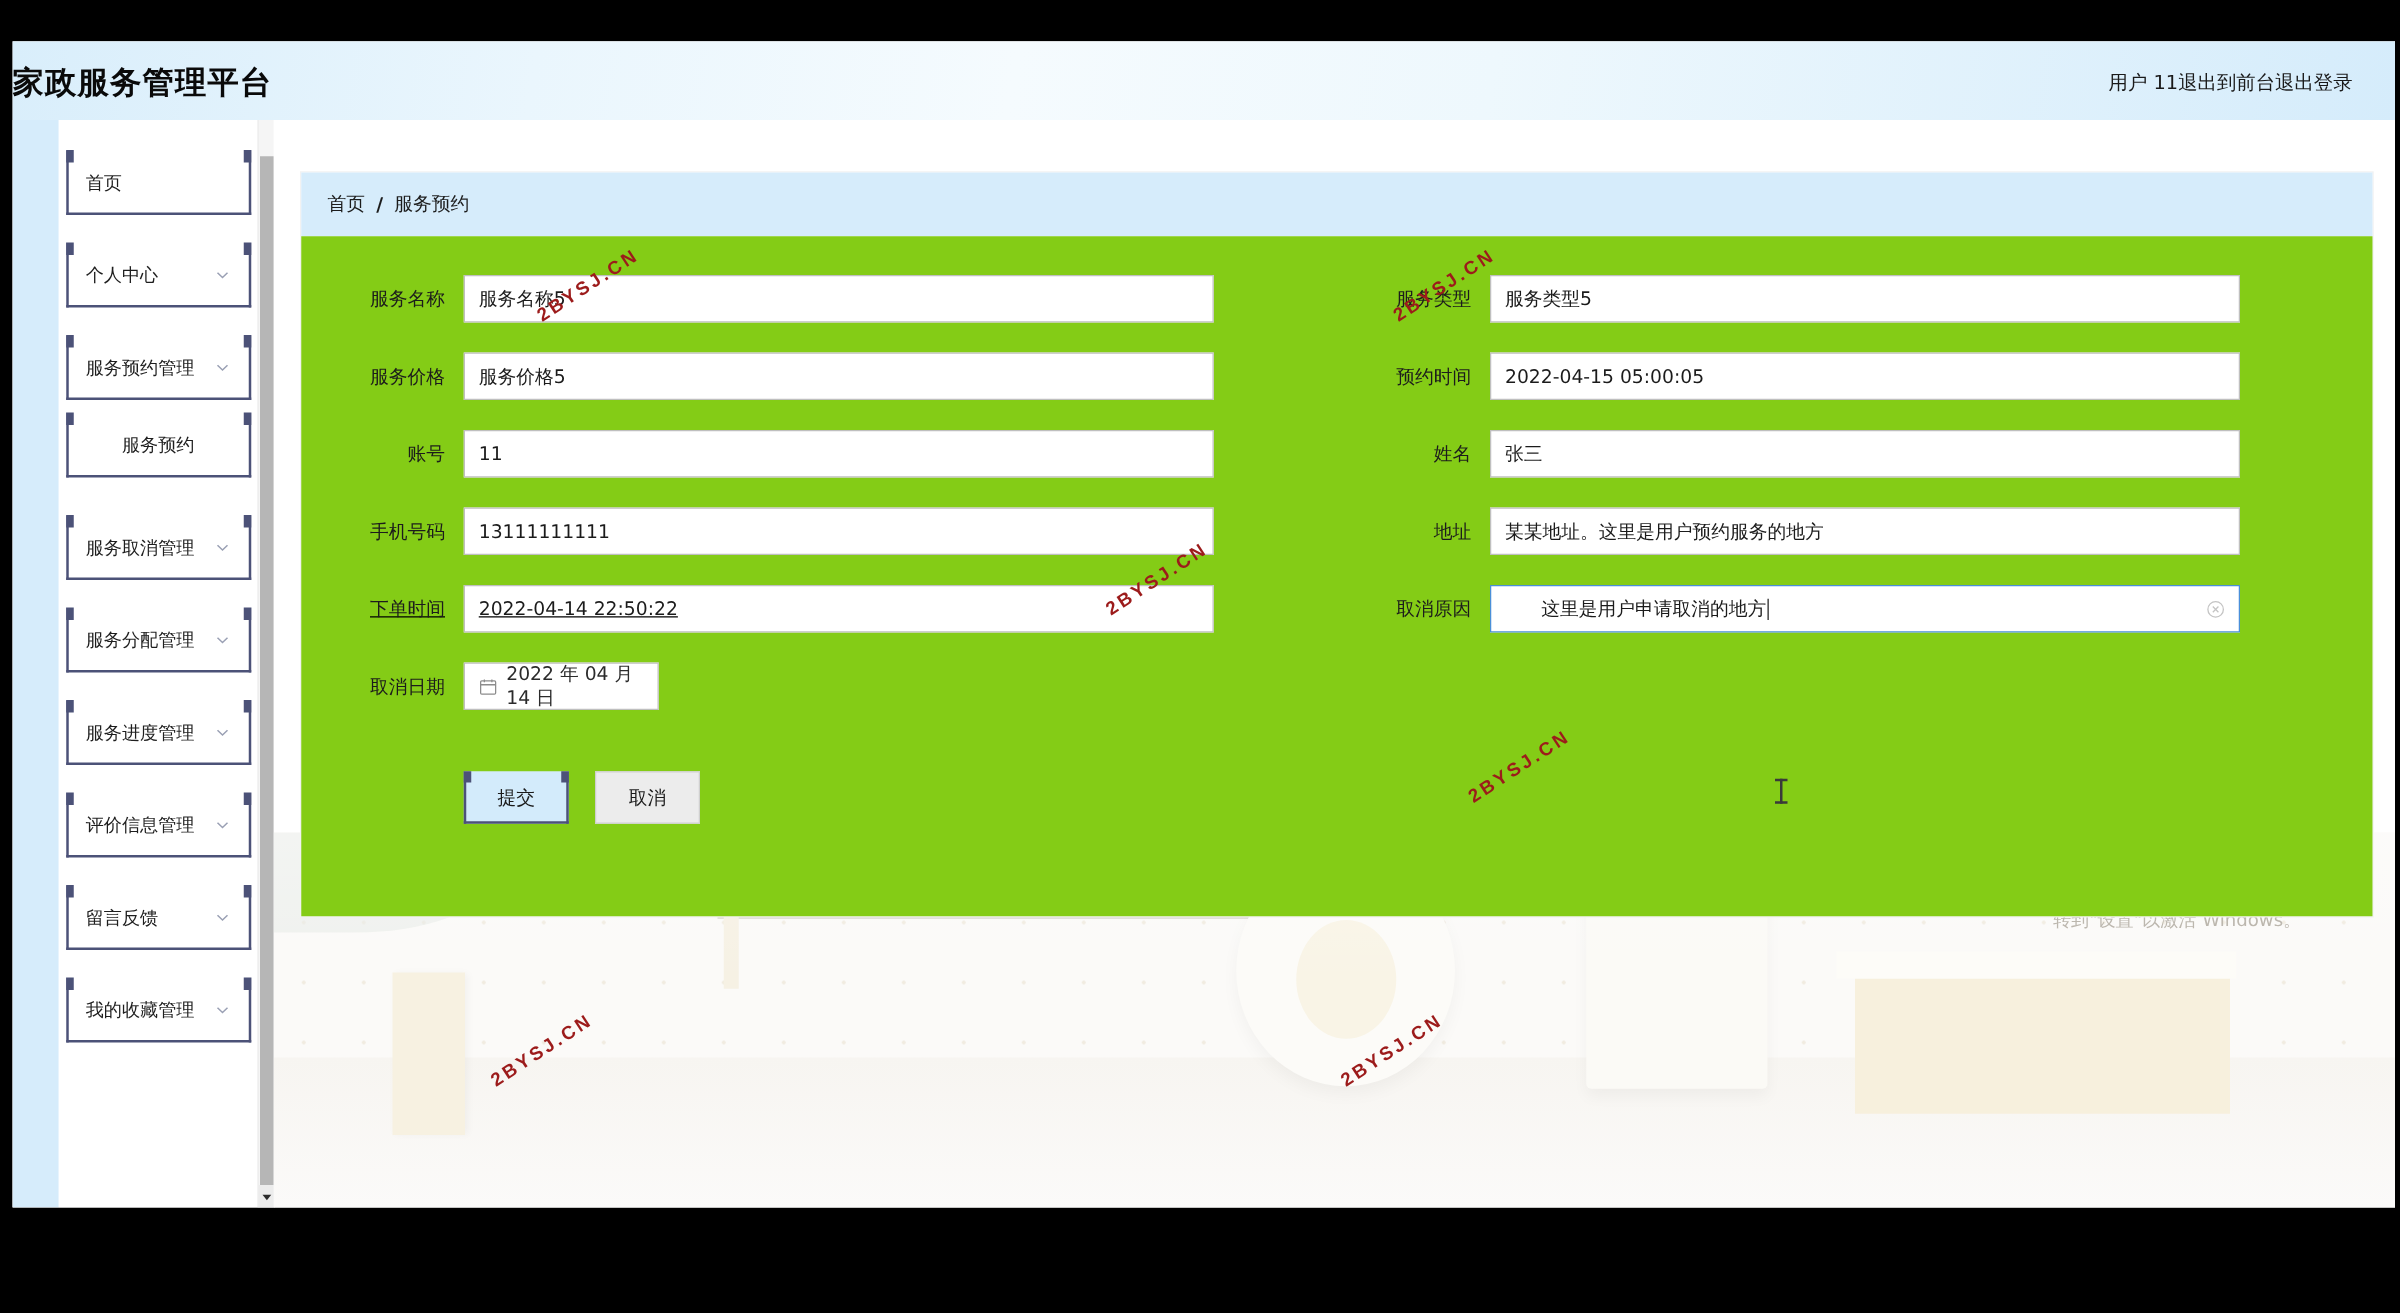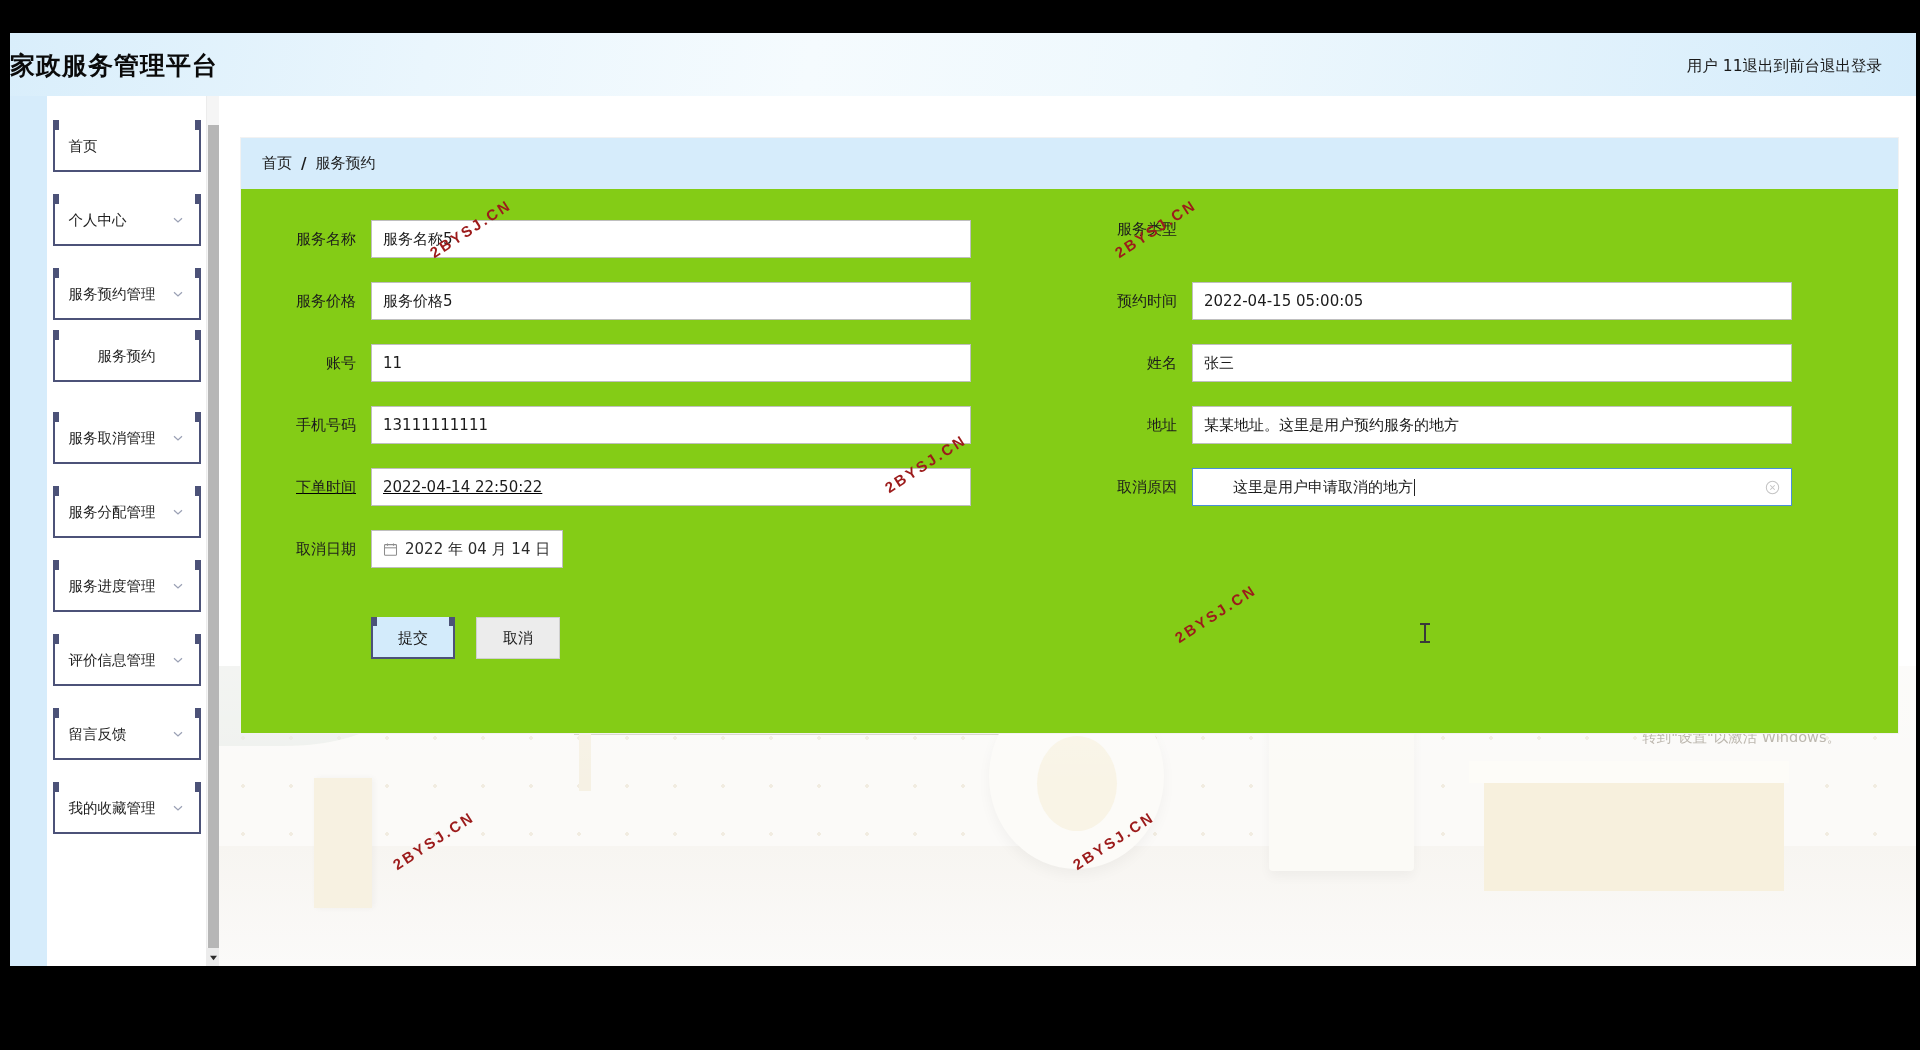--- a/index.html
+++ b/index.html
@@ -166,21 +166,21 @@
     width: 96px; text-align: right; padding-right: 15px;
     font-size: 15px; color: #1c1c1c; white-space: nowrap; flex:none;
   }
   .fld {
     height: 38px; width: 600px;
     border: 1px solid #bfbfbf; background: #ffffff;
     display: flex; align-items: center; padding: 0 11px;
     font-size: 15px; color: #1b1b1b;
   }
   .fld.focused { border-color: #4a8fd8; padding-left: 40px; }
-  .fld.date { width: 192px; color:#2b2b2b; gap:7px;}
+  .fld.date { width: 156px; color:#2b2b2b; gap:7px;}
   .fld .clear {
     margin-left: auto; width: 15px; height: 15px; flex: none;
     color:#c4c4c4;
   }
   .fld .clear svg{display:block}
   .cal-ico { width:15px;height:15px;flex:none;color:#8c8c8c; }
   .cal-ico svg{display:block}
   .caret {
     display:inline-block;width:1px;height:17px;background:#222;
     margin-left:1px; vertical-align:-3px;
@@ -377,20 +377,23 @@
       <div id="form">
 
         <div class="form-row col-l" style="top:31px;">
           <div class="lbl">服务名称</div>
           <div class="fld">
             <span>服务名称5</span>
           </div>
         </div>
         <div class="form-row col-r" style="top:31px;">
           <div class="lbl">服务类型</div>
+          <div class="fld">
+            <span>服务类型5</span>
+          </div>
         </div>
 
         <div class="form-row col-l" style="top:93px;">
           <div class="lbl">服务价格</div>
           <div class="fld">
             <span>服务价格5</span>
           </div>
         </div>
         <div class="form-row col-r" style="top:93px;">
           <div class="lbl">预约时间</div>

